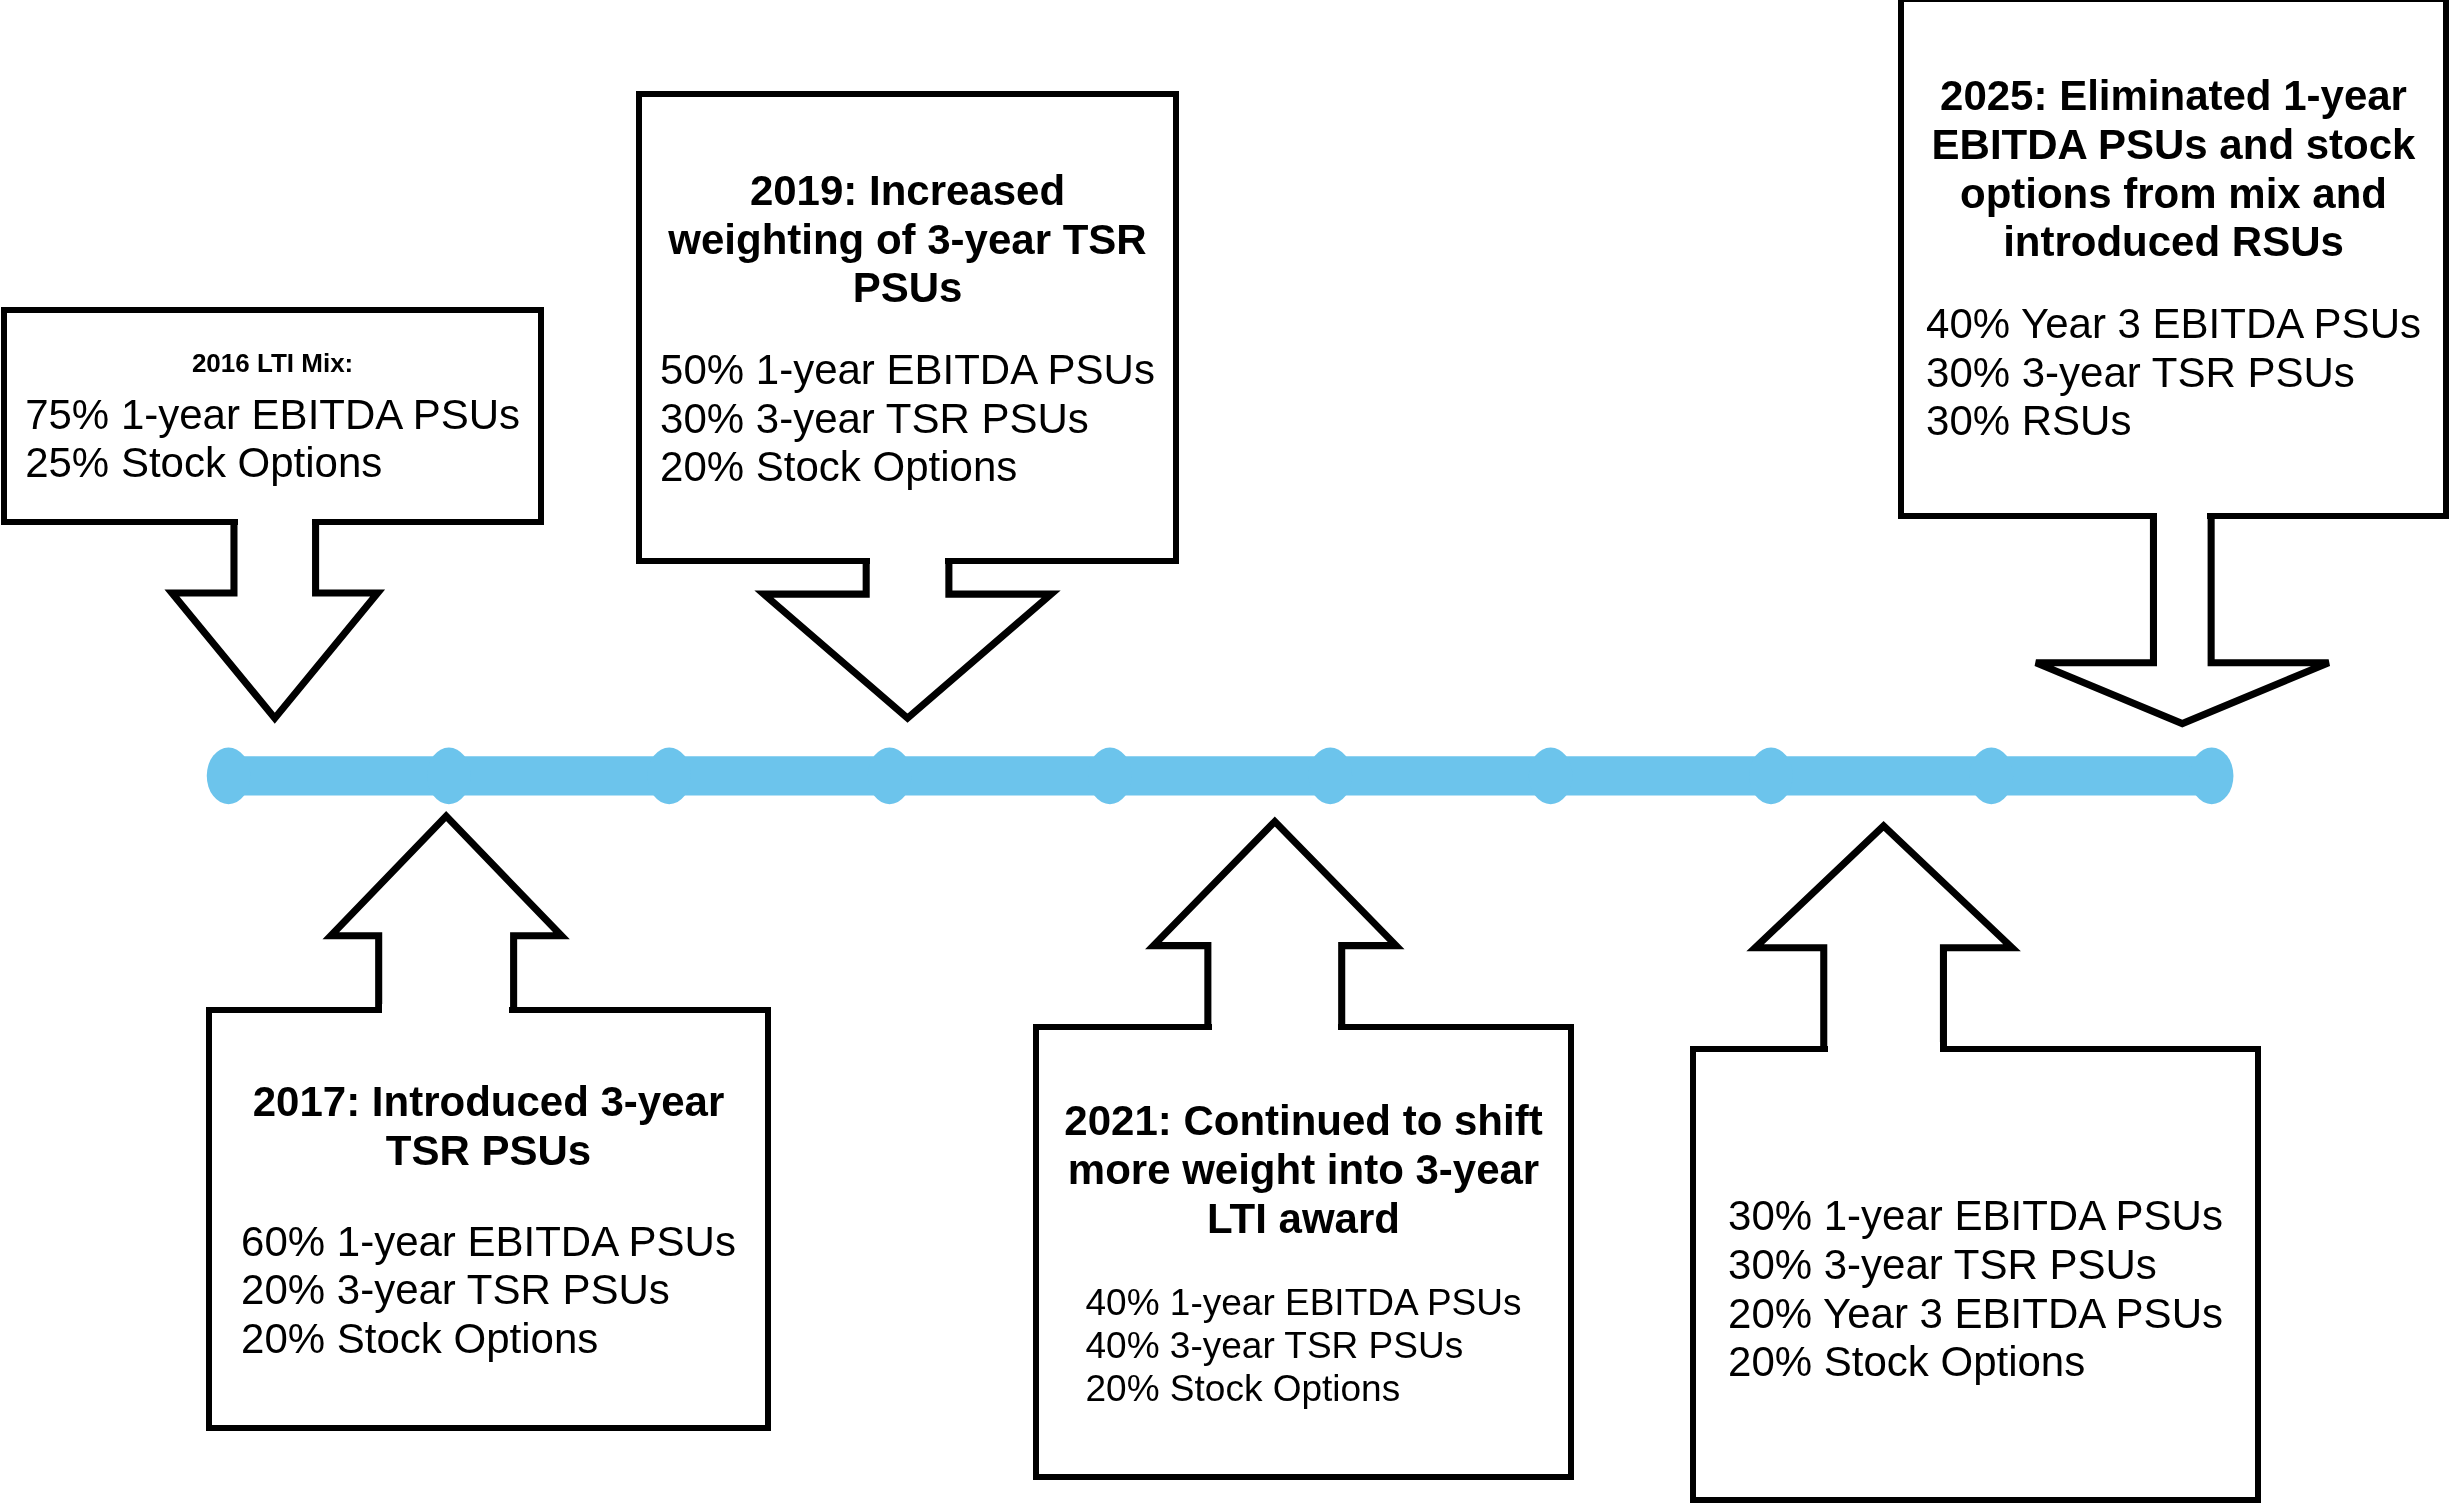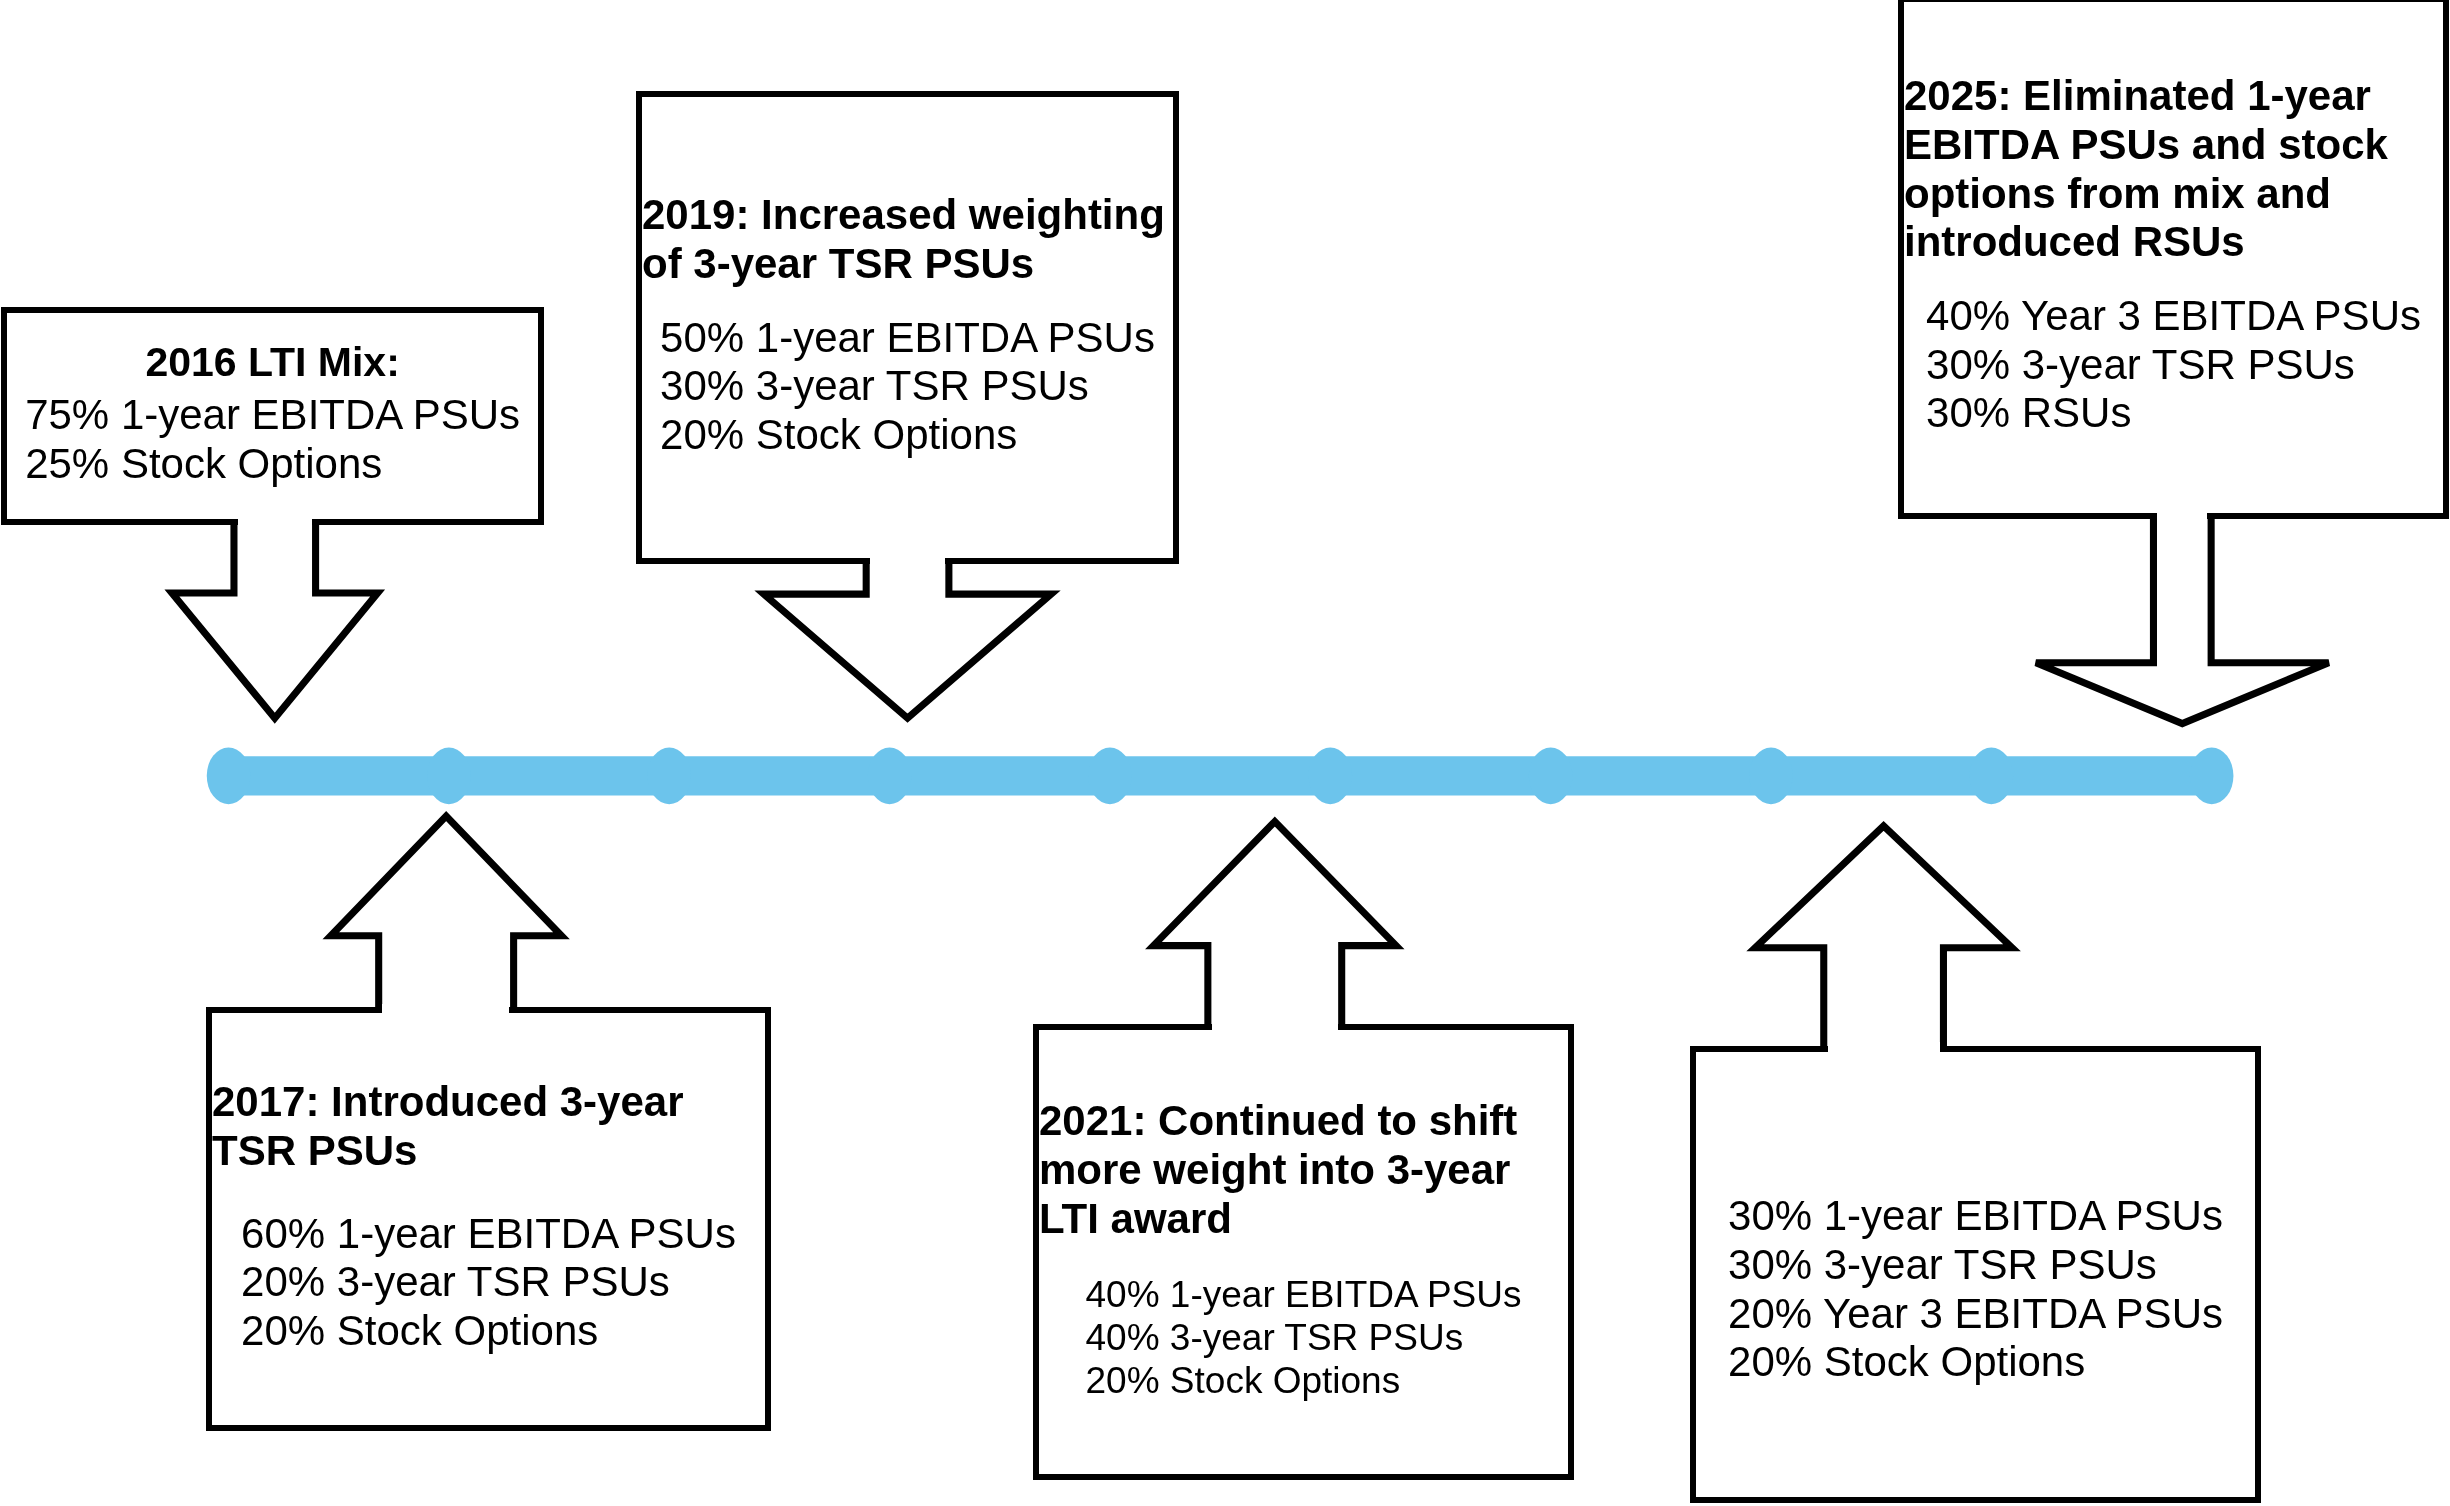--- a/index.html
+++ b/index.html
@@ -18,34 +18,35 @@
     border:6px solid #000000;
     background:#ffffff;
     display:flex;
     flex-direction:column;
     justify-content:center;
     align-items:center;
     z-index:4;
   }
   .box-title{
     font-weight:bold;
+    text-align:center;
     line-height:1.16;
-    margin:0;
+    margin:8px;
     padding:0 0;
     white-space:pre-line;
   }
   .box-detail{
     font-weight:normal;
     text-align:left;
     line-height:1.16;
     margin:4px;
     padding:0 9.8px;
     white-space:pre-line;
   }
-  .t-2016 .box-title{font-size:41px;}
+  .t-2016 .box-title{font-size:26px;}
   .t-2016 .box-detail{font-size:42px;margin-top:4.4px;}
   .t-2019 .box-title{font-size:42px;}
   .t-2019 .box-detail{font-size:42px;margin-top:25px;}
   .t-2025 .box-title{font-size:42px;}
   .t-2025 .box-detail{font-size:42px;margin-top:25px;}
   .t-2017 .box-title{font-size:42px;}
   .t-2017 .box-detail{font-size:42px;margin-top:34px;}
   .t-2021 .box-title{font-size:42px;}
   .t-2021 .box-detail{font-size:37px;margin-top:30.5px;}
   .t-2024 .box-title{font-size:42px;}

